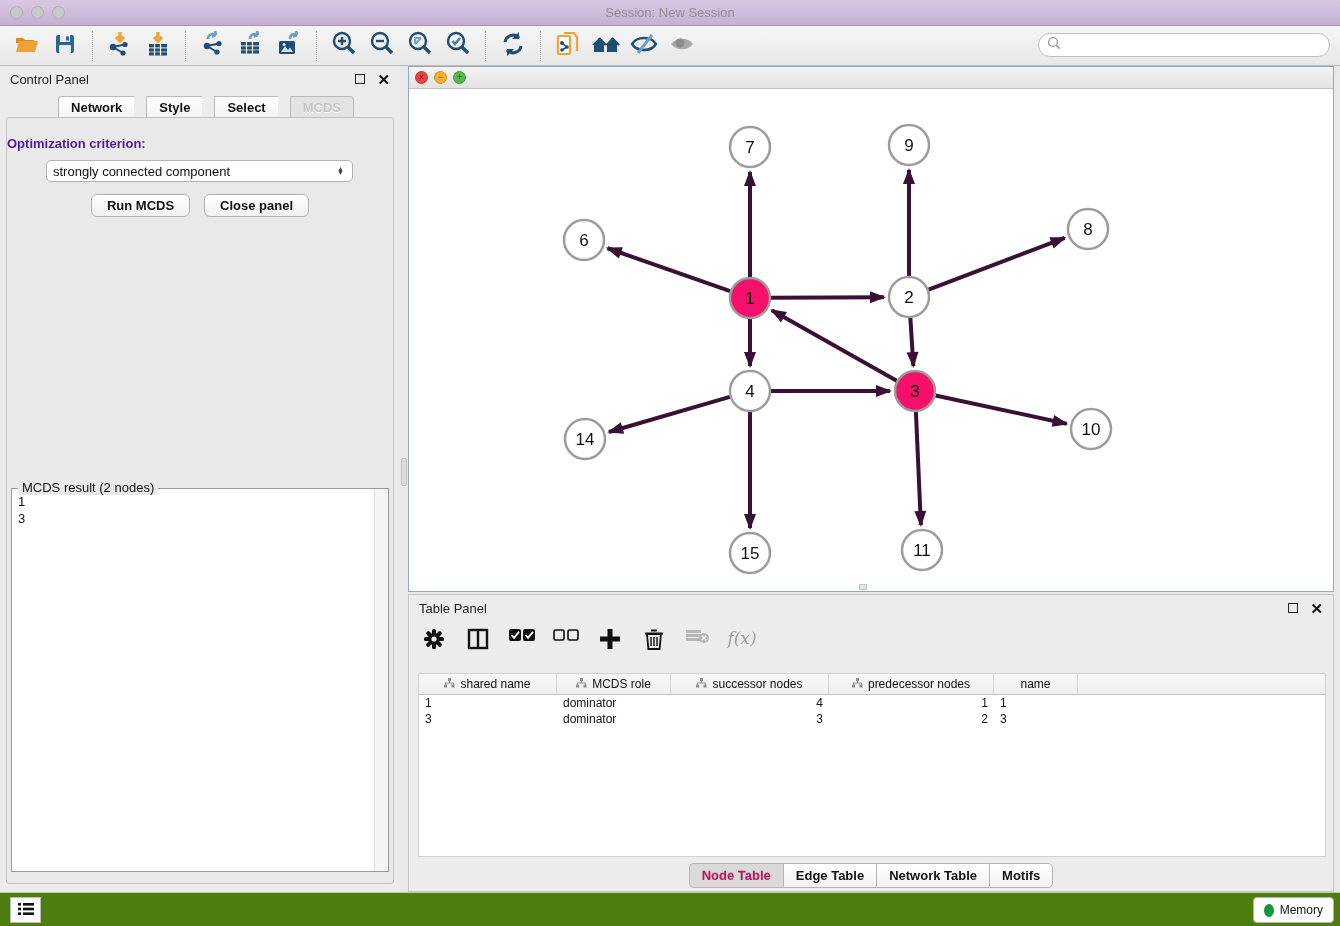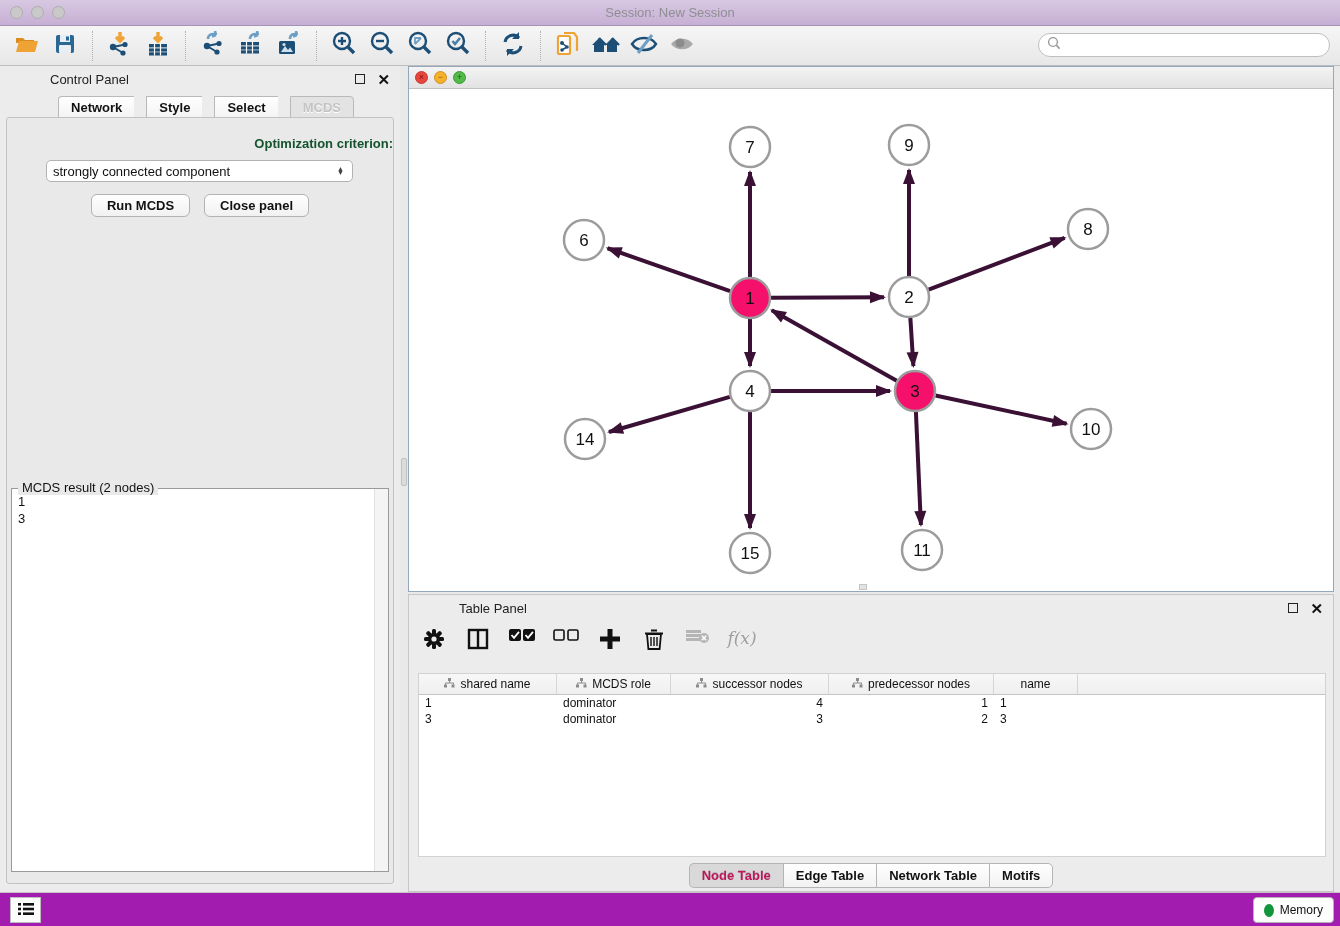--- a/index.html
+++ b/index.html
@@ -17,36 +17,36 @@
   .toolbar { position:absolute; left:0; top:26px; width:1340px; height:40px;
     background:linear-gradient(#f6f6f6,#e7e7e7); border-bottom:1px solid #bdbdbd;
     display:flex; align-items:center; padding:0 8px; }
   .tb-btn { width:38px; height:32px; border:none; background:transparent; display:flex; align-items:center; justify-content:center; cursor:default; }
   .tb-sep { width:1px; height:30px; border-left:1px dotted #b0b0b0; margin:0 8px; }
   .search-box { position:absolute; right:10px; top:7px; width:292px; height:24px; background:#fff;
     border:1px solid #bfbfbf; border-radius:12px; display:flex; align-items:center; padding-left:8px; }
   .search-box input { border:none; outline:none; flex:1; font-size:12px; height:18px; background:transparent; margin-left:4px; }
 
   
-  .panel-head { height:26px; display:flex; align-items:center; padding:0 10px;margin-left:40px; }
+  .panel-head { height:26px; display:flex; align-items:center; padding:0 10px; }
   .panel-head .ph-title { font-size:13px; color:#222; flex:1; }
   .ph-float { width:10px; height:10px; border:1.5px solid #222; display:inline-block; margin-right:12px; }
   .ph-close { font-size:15px; font-weight:bold; color:#111; line-height:1; }
 
   
   .control-panel { position:absolute; left:0; top:66px; width:400px; height:826px; background:#ececec; }
   .ctl-tabs { position:absolute; left:0; top:30px; width:100%; display:flex; justify-content:center; }
   .ctab { font-size:13px; font-weight:600; padding:3px 12px; background:linear-gradient(#ffffff,#f3f3f3);
     border:1px solid #b9b9b9; border-right:none; color:#111;margin-left:12px; }
   .ctab:first-child { border-top-left-radius:4px; }
   .ctab:last-child { border-right:1px solid #b9b9b9; border-top-right-radius:4px; }
   .ctab.active { background:#e3e3e3; color:#c4c4c4; text-shadow:0 1px 0 #fff; }
   .ctl-content { position:absolute; left:6px; top:51px; width:388px; height:767px;
     background:#e9e9e9; border:1px solid #c2c2c2; border-radius:3px; }
-  .opt-label { text-align:right; margin-top:18px; font-size:13px; font-weight:600; color:#14532d; }
+  .opt-label { text-align:left; margin-top:18px; font-size:13px; font-weight:600; color:#4c1d95; }
   .dropdown { position:absolute; left:39px; top:42px; width:307px; height:22px; background:#fff;
     border:1px solid #b3b3b3; border-radius:5px; display:flex; align-items:center; padding:0 6px; }
   .dropdown .dd-value { flex:1; font-size:13px; color:#111; }
   .dd-chevrons { display:flex; flex-direction:column; line-height:0.55; font-size:7px; color:#444; padding-right:2px; }
   .btn-row { position:absolute; left:0; top:76px; width:100%; display:flex; justify-content:center; gap:14px; }
   .push-btn { font-size:13px; font-weight:600; color:#111; padding:3px 15px;
     background:linear-gradient(#ffffff,#f1f1f1); border:1px solid #b3b3b3; border-radius:6px; }
   .mcds-fieldset { position:absolute; left:4px; top:370px; width:378px; height:384px;
     border:1px solid #9a9a9a; background:#fff; }
   .mcds-legend { position:absolute; left:6px; top:-9px; background:#e9e9e9; padding:0 4px; font-size:13px; color:#111; }
@@ -82,21 +82,21 @@
   .gr-cell { font-size:12px; color:#111; padding:0 6px; line-height:16px; white-space:nowrap; overflow:hidden; }
 
   .tp-tabs { position:absolute; left:0; right:0; top:268px; display:flex; justify-content:center; }
   .ttab { font-size:13px; font-weight:600; padding:4px 12px; background:linear-gradient(#ffffff,#f2f2f2);
     border:1px solid #b5b5b5; border-right:none; color:#111; }
   .ttab:first-child { border-top-left-radius:5px; border-bottom-left-radius:5px; }
   .ttab:last-child { border-right:1px solid #b5b5b5; border-top-right-radius:5px; border-bottom-right-radius:5px; }
   .ttab.active { background:#d9d9d9; color:#be185d; text-shadow:0 -1px 0 #b5b5b5; }
 
   
-  .statusbar { position:absolute; left:0; top:892px; width:1340px; height:34px; background:#a21caf; border-top:1px solid #c6c6c6; }
+  .statusbar { position:absolute; left:0; top:892px; width:1340px; height:34px; background:#4d7c0f; border-top:1px solid #c6c6c6; }
   .list-btn { position:absolute; left:10px; top:4px; width:31px; height:26px; background:#fdfdfd; border:1px solid #bdbdbd; display:flex; align-items:center; justify-content:center; }
   .memory-btn { position:absolute; right:6px; top:4px; height:26px; background:#fdfdfd; border:1px solid #b3b3b3; border-radius:4px;
     display:flex; align-items:center; gap:6px; padding:0 10px; font-size:12px; color:#111; }
   .mem-dot { width:10px; height:13px; border-radius:50%; background:#13953c; display:inline-block; }
 </style>
 </head>
 <body>
 
 <div class="titlebar">
   <div class="traffic">

